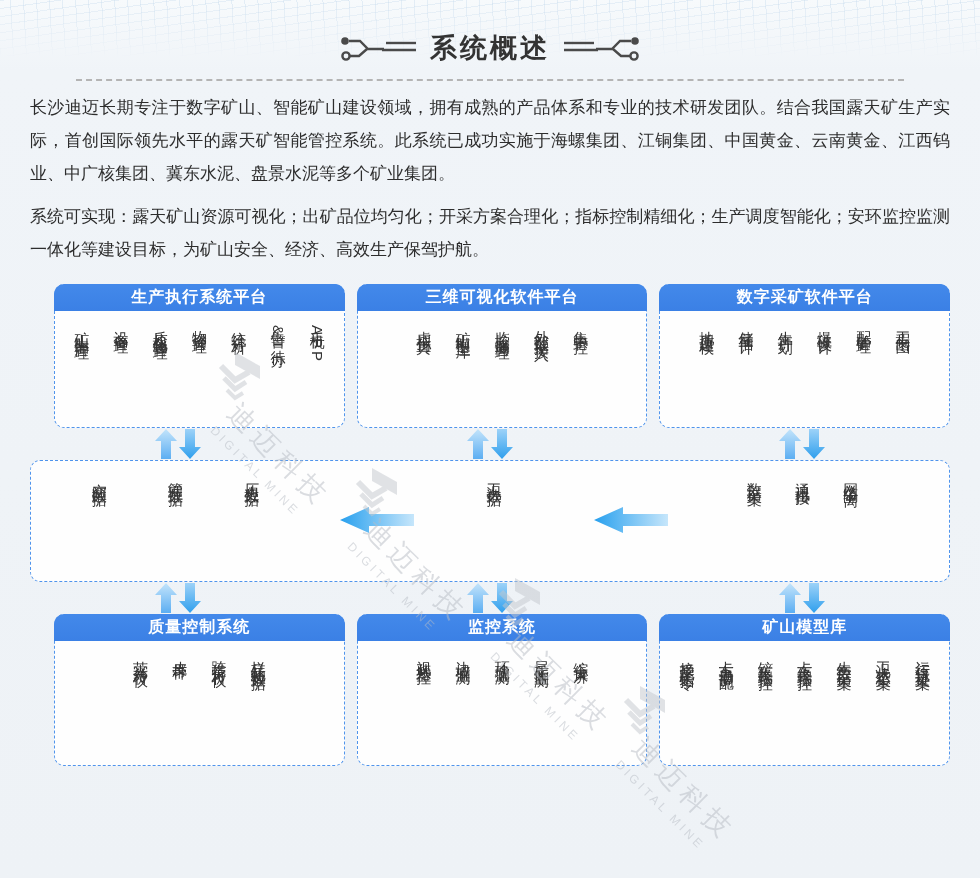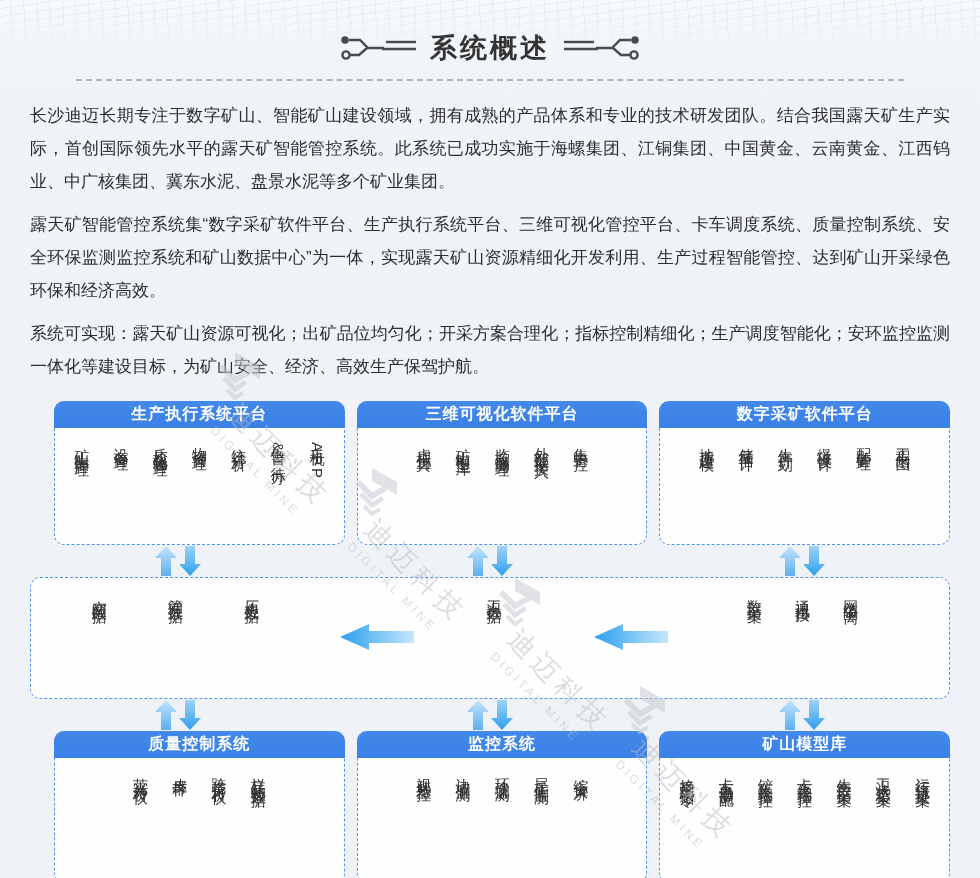--- a/index.html
+++ b/index.html
@@ -6,28 +6,28 @@
   .page{position:relative;width:980px;height:878px;margin:0 auto;overflow:hidden;
     background:linear-gradient(180deg,#f7fafc 0px,#f0f4f8 70px,#eef2f6 100%);
     font-family:"Liberation Sans","DejaVu Sans",sans-serif;color:#2d2d2d;}
   
   .mesh{position:absolute;top:0;left:0;width:100%;height:58px;opacity:.45;pointer-events:none;
     background:
       repeating-linear-gradient(87deg, rgba(122,170,214,.35) 0 1px, transparent 1px 13px),
       repeating-linear-gradient(172deg, rgba(122,170,214,.30) 0 1px, transparent 1px 8px);
     -webkit-mask:linear-gradient(#000 10%,transparent);mask:linear-gradient(#000 10%,transparent);}
   
-  .title-row{position:relative;display:flex;justify-content:center;gap:12px;padding-top:30px;}
+  .title-row{position:relative;display:flex;align-items:center;justify-content:center;gap:12px;padding-top:30px;}
   .page-title{font-size:27px;font-weight:bold;color:#333;letter-spacing:3px;}
   .deco{flex:0 0 auto;}
   .deco.flip{transform:scaleX(-1);}
   .sep{width:828px;margin:13px auto 0;border-top:2px dashed #b4b4b4;height:0;}
   
   .intro{padding:10px 30px 0;}
-  .intro p{margin:8px 0 10px;font-size:17px;line-height:33px;text-align:justify;color:#2d2d2d;}
+  .intro p{margin:0 0 10px;font-size:17px;line-height:33px;text-align:justify;color:#2d2d2d;}
   
   .diagram{position:relative;padding:8px 30px 0;}
   .row3{display:flex;gap:12px;padding-left:24px;}
   .pbox{flex:1;position:relative;background:#fefefe;border:1px dashed #4f94ec;border-radius:10px;}
   .h142{height:142px;} .h120{height:120px;} .h150{height:150px;}
   .pbox-header{height:27px;margin:-1px -1px 0;background:linear-gradient(180deg,#4389ea,#3b80e5);
     border-radius:10px 10px 0 0;color:#fff;font-weight:bold;font-size:16px;letter-spacing:1px;
     display:flex;align-items:center;justify-content:center;}
   .items{display:flex;justify-content:center;gap:19px;padding-top:8px;}
   .v-item{writing-mode:vertical-rl;text-orientation:mixed;font-size:15px;letter-spacing:3px;
@@ -88,21 +88,20 @@
       <circle cx="8" cy="25" r="3.6" fill="none" stroke="#4a4a4a" stroke-width="2.4"></circle>
       <path d="M12 25 h9 l8 -7" stroke="#4a4a4a" stroke-width="2.4" fill="none"></path>
       <path d="M48 12 h30" stroke="#4a4a4a" stroke-width="2.4" fill="none"></path>
       <path d="M44 19 h34" stroke="#4a4a4a" stroke-width="2.4" fill="none"></path>
     </svg>
   </div>
   <div class="sep"></div>
 
   <div class="intro">
     <p>长沙迪迈长期专注于数字矿山、智能矿山建设领域，拥有成熟的产品体系和专业的技术研发团队。结合我国露天矿生产实际，首创国际领先水平的露天矿智能管控系统。此系统已成功实施于海螺集团、江铜集团、中国黄金、云南黄金、江西钨业、中广核集团、冀东水泥、盘景水泥等多个矿业集团。</p>
-    <p>露天矿智能管控系统集“数字采矿软件平台、生产执行系统平台、三维可视化管控平台、卡车调度系统、质量控制系统、安全环保监测监控系统和矿山数据中心”为一体，实现露天矿山资源精细化开发利用、生产过程智能管控、达到矿山开采绿色环保和经济高效。</p>
     <p>系统可实现：露天矿山资源可视化；出矿品位均匀化；开采方案合理化；指标控制精细化；生产调度智能化；安环监控监测一体化等建设目标，为矿山安全、经济、高效生产保驾护航。</p>
   </div>
 
   <div class="diagram">
 
     <div class="row3">
       <div class="pbox h142">
         <div class="pbox-header">生产执行系统平台</div>
         <div class="items">
             <span class="v-item">矿山生产管理</span>

